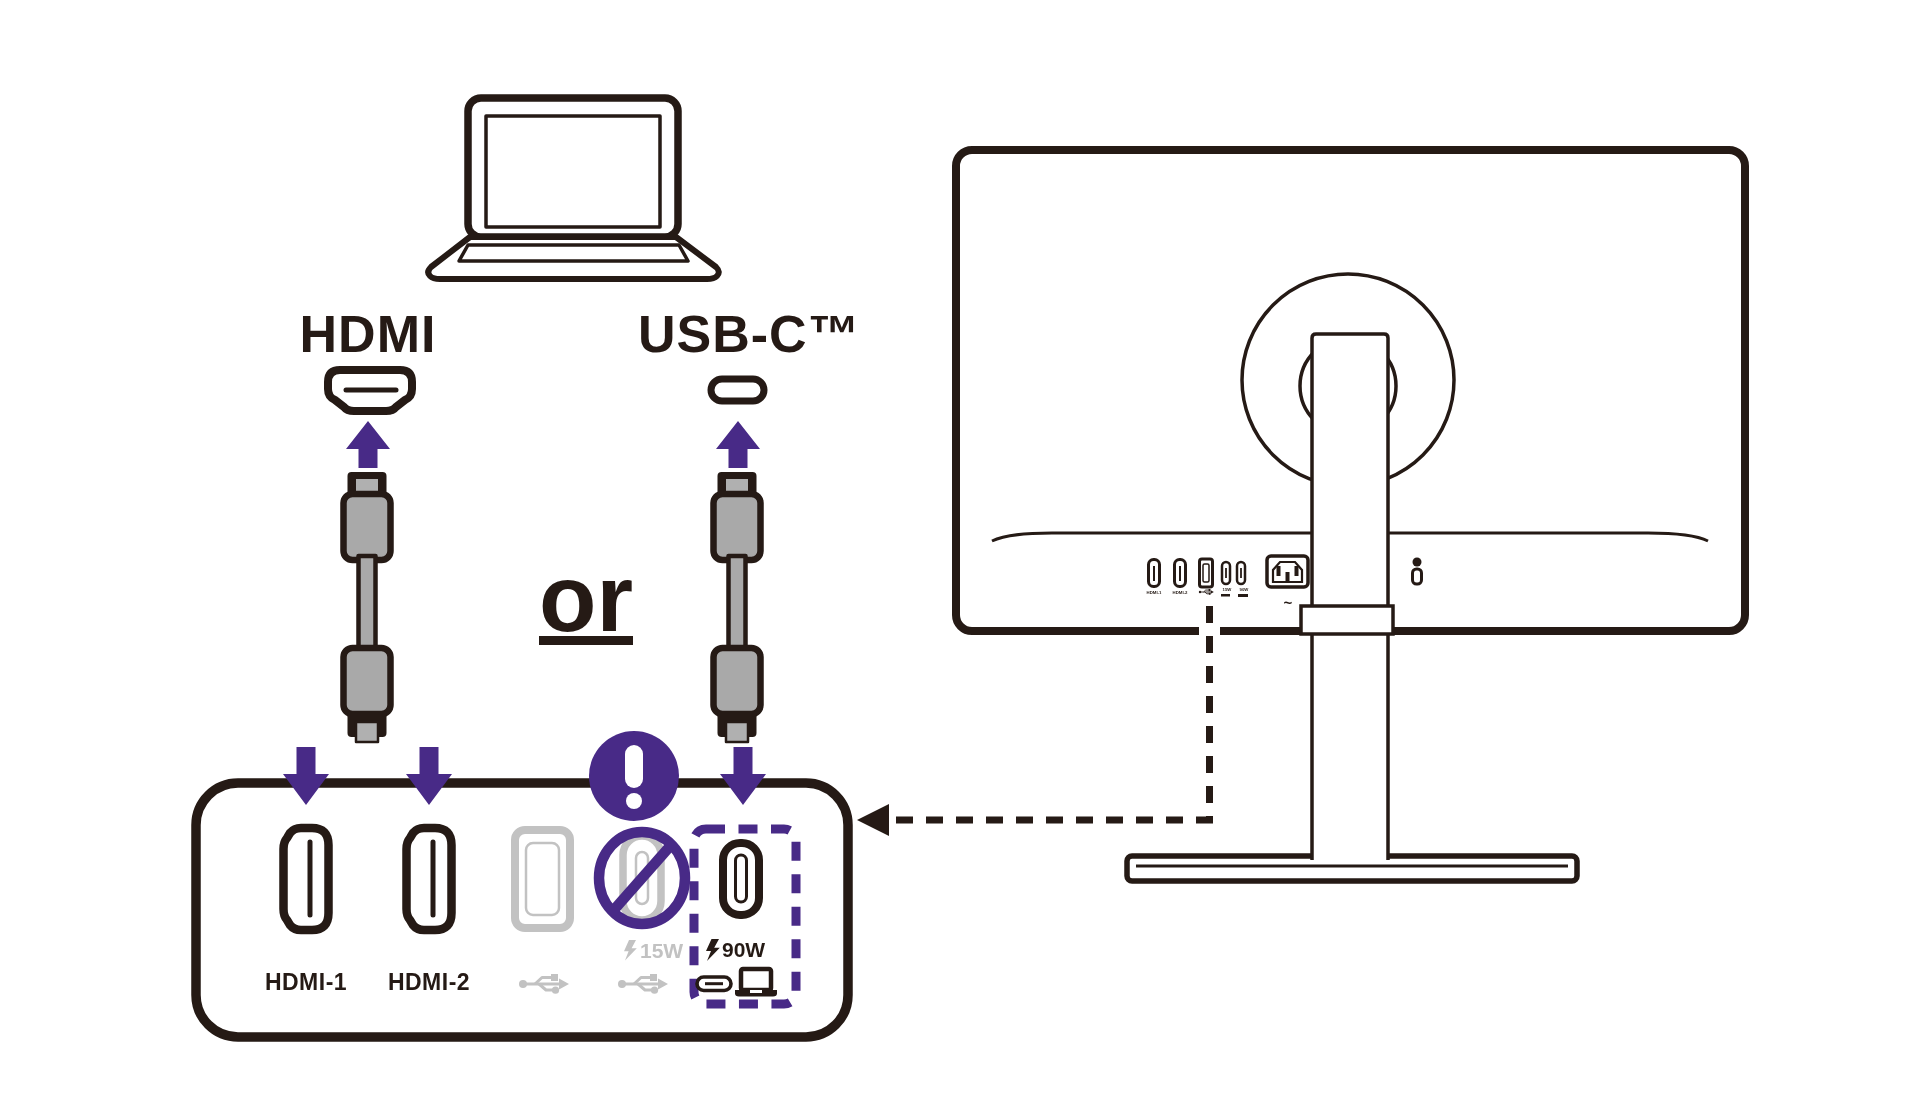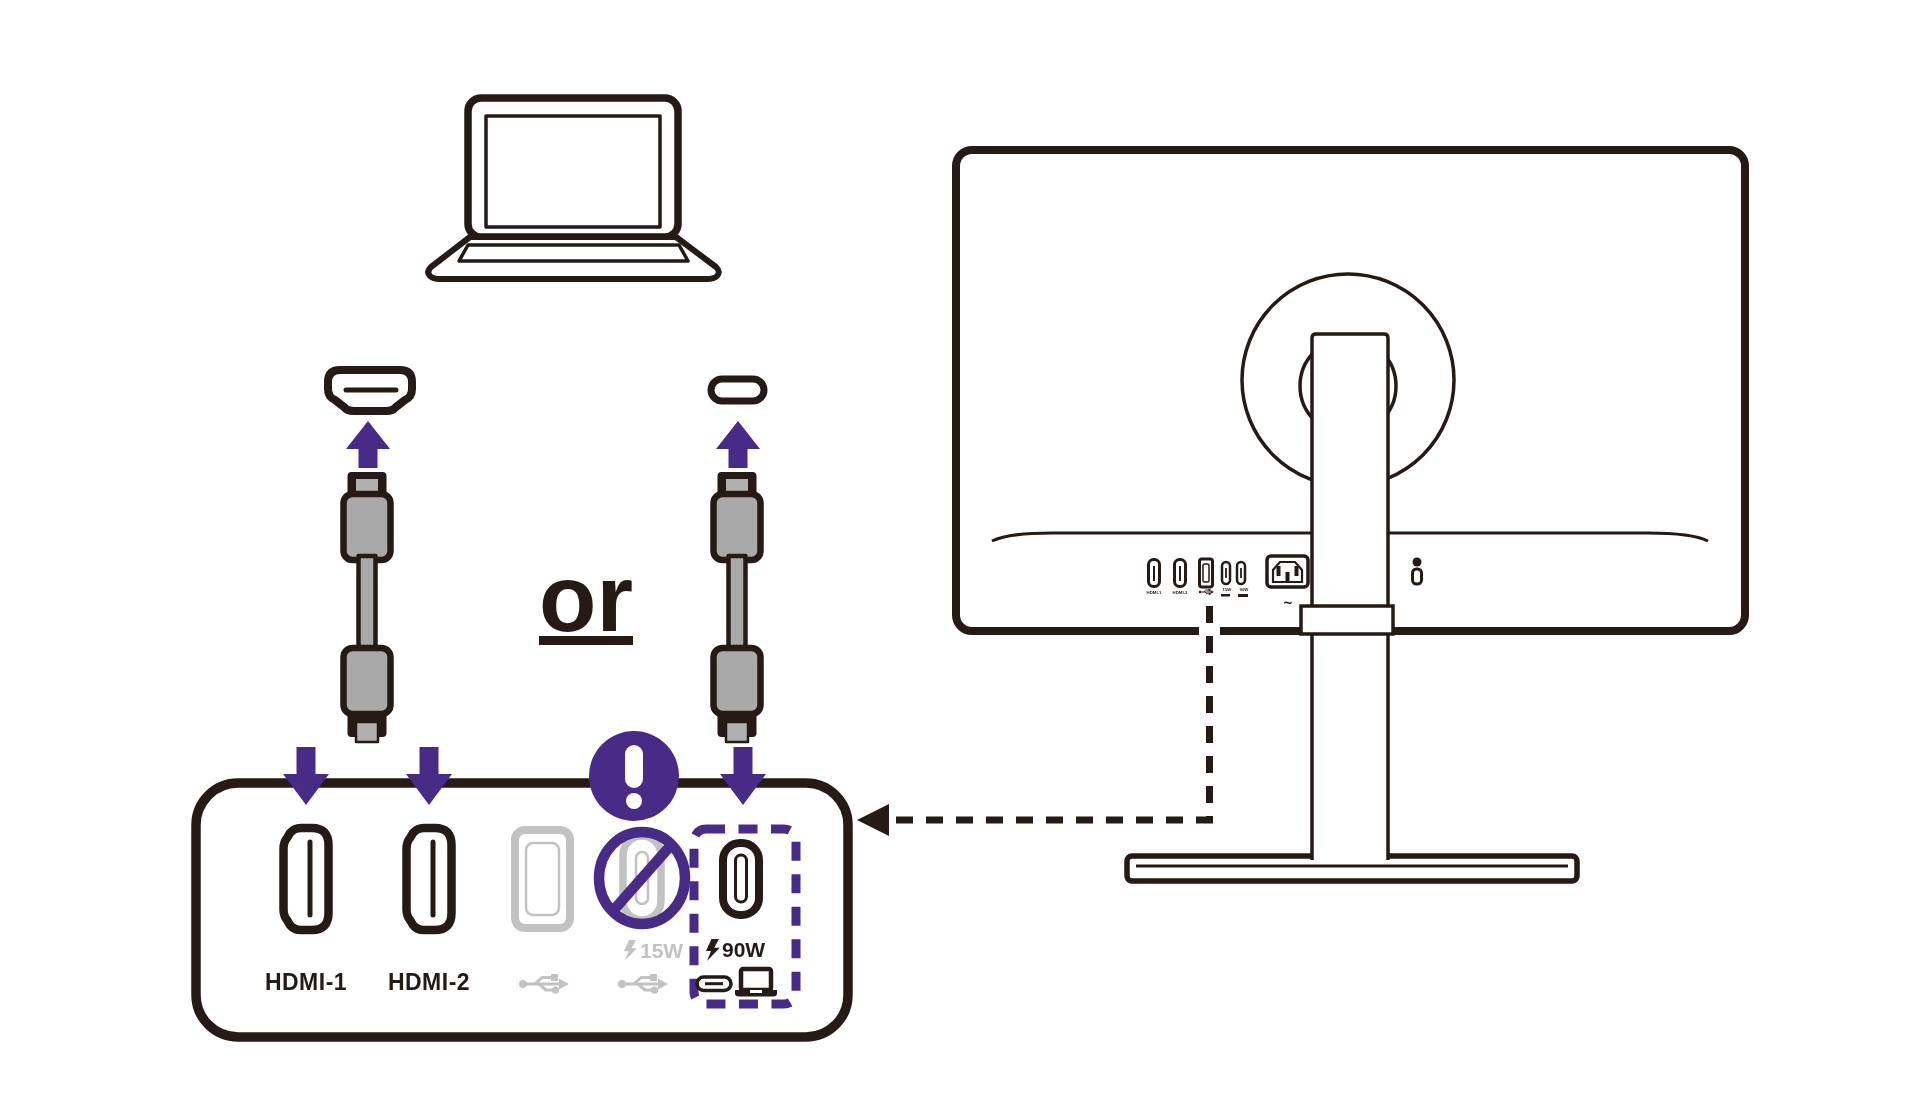--- a/index.html
+++ b/index.html
@@ -192,21 +192,23 @@
   <rect x="1199" y="623" width="21" height="14" fill="#ffffff"></rect>
 
   <g stroke="#251a15" fill="none">
     <path d="M1209.5,606 V818" stroke-width="7" stroke-dasharray="17 13"></path>
     <path d="M1213,820 H891" stroke-width="7" stroke-dasharray="17 13"></path>
   </g>
   <polygon points="857,820 889,804 889,836" fill="#251a15"></polygon>
 
 </svg>
 
-
+<div class="lbl big-label center" style="left:268px;top:304px;width:200px;">HDMI</div>
+
+<div class="lbl big-label center" style="left:638px;top:304px;width:200px;">USB-C™</div>
 
 <div class="lbl or-label center" style="left:536px;top:545px;width:100px;text-decoration:underline;">or</div>
 
 <div class="lbl watt-label watt-gray" style="left:640px;top:939px;">15W</div>
 
 <div class="lbl watt-label" style="left:722px;top:938px;">90W</div>
 
 <div class="lbl port-label center" style="left:246px;top:969px;width:120px;">HDMI-1</div>
 
 <div class="lbl port-label center" style="left:369px;top:969px;width:120px;">HDMI-2</div>

